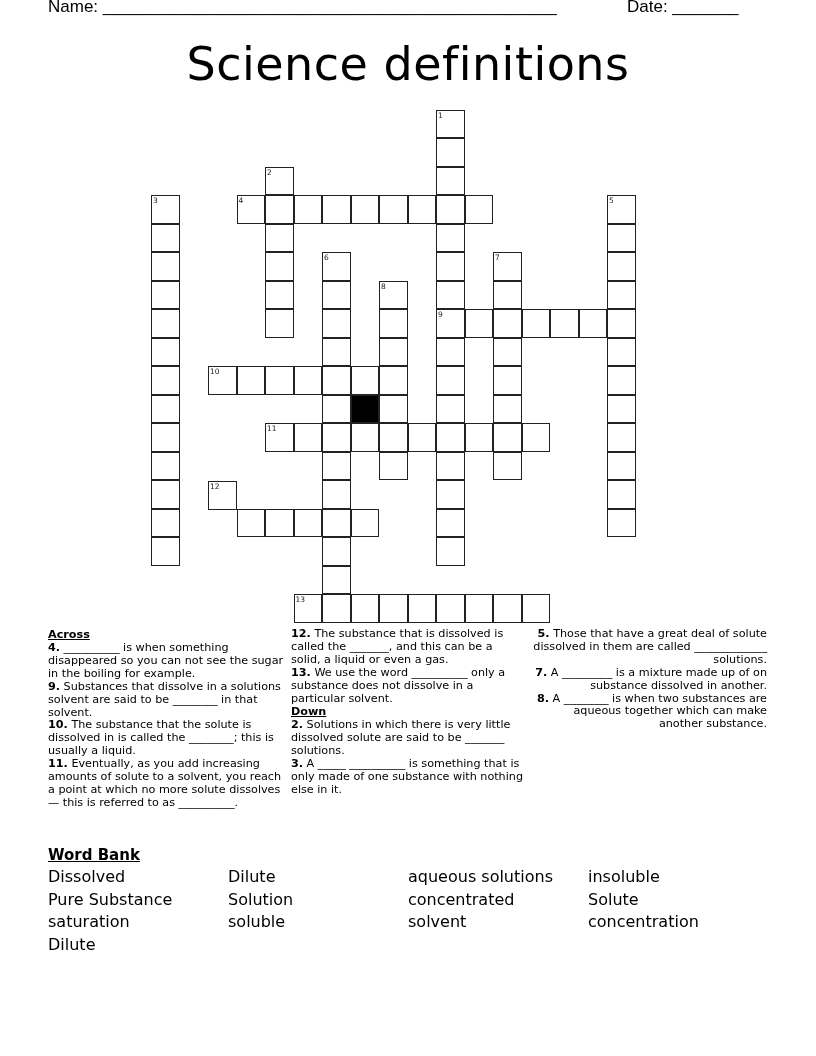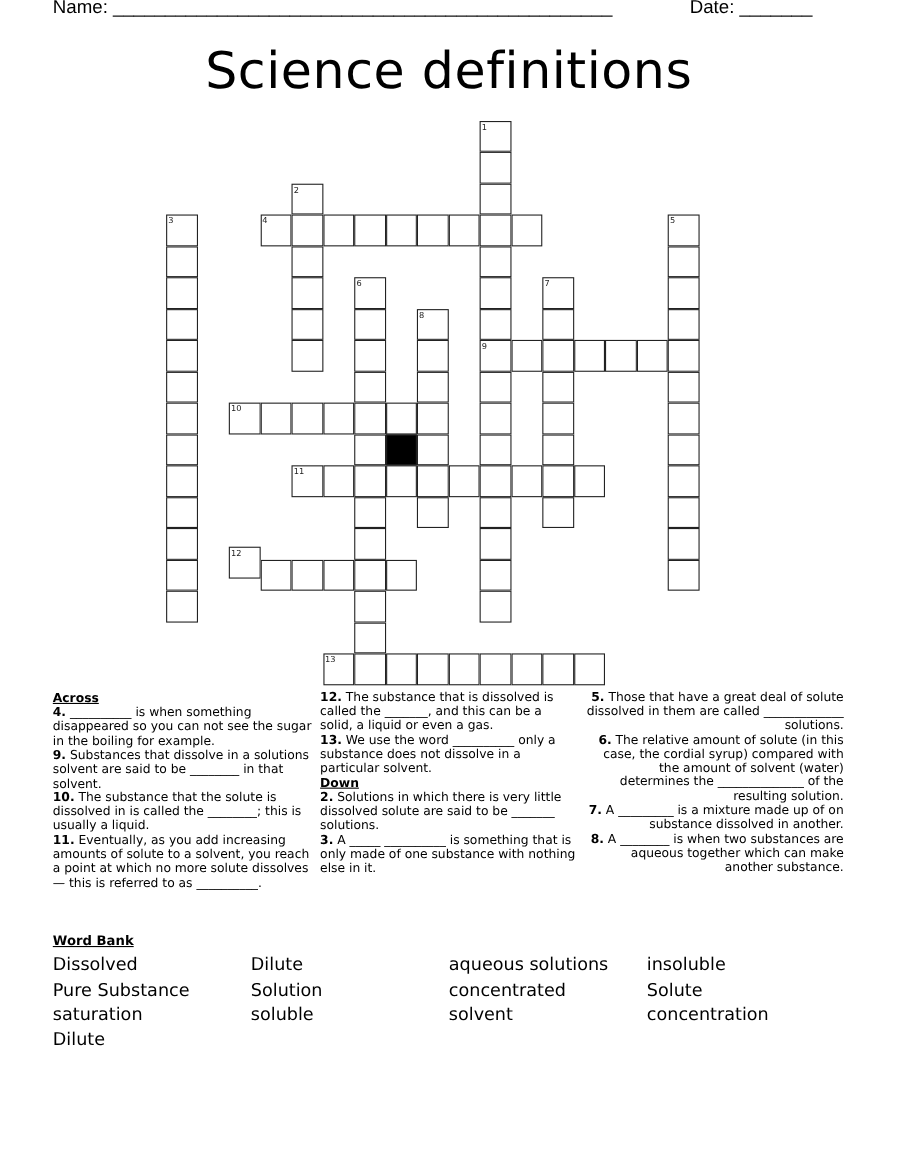--- a/index.html
+++ b/index.html
@@ -33,21 +33,21 @@
     .clues h4 {
       margin: 0; font-size: 11.2px; line-height: 14px; font-weight: bold; text-decoration: underline;
     }
     .clue { margin: 0; }
     .clue b { font-weight: bold; }
     .wordbank {
       position: absolute; top: 844px; left: 48px; width: 720px;
       font-family: "DejaVu Sans", sans-serif; font-size: 16px;
     }
     .wordbank h3 {
-      margin: 0; font-size: 12px; line-height: 22px; font-weight: bold; text-decoration: underline;
+      margin: 0; font-size: 15px; line-height: 22px; font-weight: bold; text-decoration: underline;
     }
     .wb-grid { position: relative; height: 100px; }
     .wb-item { position: absolute; line-height: 22.6px; white-space: nowrap; }
   </style>
 </head>
 <body>
 
 <div class="header-line">
   <span>Name: ________________________________________________</span>
   <span class="date">Date: _______</span>
@@ -168,21 +168,21 @@
     <div class="cell" style="left: 293.5px; top: 366px;"></div>
     <div class="cell" style="left: 350.5px; top: 366px;"></div>
     <div class="cell" style="left: 265px; top: 423px;">
       <span class="num">11</span>
     </div>
     <div class="cell" style="left: 293.5px; top: 423px;"></div>
     <div class="cell" style="left: 350.5px; top: 423px;"></div>
     <div class="cell" style="left: 407.5px; top: 423px;"></div>
     <div class="cell" style="left: 464.5px; top: 423px;"></div>
     <div class="cell" style="left: 521.5px; top: 423px;"></div>
-    <div class="cell" style="left: 208px; top: 497px; text-align: right;">
+    <div class="cell" style="left: 208px; top: 481px; text-align: right;">
       <span class="num">12</span>
     </div>
     <div class="cell" style="left: 236.5px; top: 508.5px;"></div>
     <div class="cell" style="left: 265px; top: 508.5px;"></div>
     <div class="cell" style="left: 293.5px; top: 508.5px;"></div>
     <div class="cell" style="left: 350.5px; top: 508.5px;"></div>
     <div class="cell" style="left: 293.5px; top: 594px;">
       <span class="num">13</span>
     </div>
     <div class="cell" style="left: 350.5px; top: 594px;"></div>
@@ -205,21 +205,20 @@
   </div>
   <div class="col" style="left:291px; width:234px;">
     <p class="clue"><b>12.</b><span> The substance that is dissolved is called the _______, and this can be a solid, a liquid or even a gas.</span></p>
     <p class="clue"><b>13.</b><span> We use the word __________ only a substance does not dissolve in a particular solvent.</span></p>
     <h4>Down</h4>
     <p class="clue"><b>2.</b><span> Solutions in which there is very little dissolved solute are said to be _______ solutions.</span></p>
     <p class="clue"><b>3.</b><span> A _____ __________ is something that is only made of one substance with nothing else in it.</span></p>
   </div>
   <div class="col" style="left:533px; width:234px;text-align:right;">
     <p class="clue"><b>5.</b><span> Those that have a great deal of solute dissolved in them are called _____________ solutions.</span></p>
-    <p class="clue"><b>6.</b><span> The relative amount of solute (in this case, the cordial syrup) compared with the amount of solvent (water) determines the ______________ of the resulting solution.</span></p>
     <p class="clue"><b>7.</b><span> A _________ is a mixture made up of on substance dissolved in another.</span></p>
     <p class="clue"><b>8.</b><span> A ________ is when two substances are aqueous together which can make another substance.</span></p>
   </div>
 </div>
 
 <div class="wordbank">
   <h3>Word Bank</h3>
   <div class="wb-grid">
     <span class="wb-item" style="left:0;top:0">Dissolved</span>
     <span class="wb-item" style="left:180px;top:0">Dilute</span>

